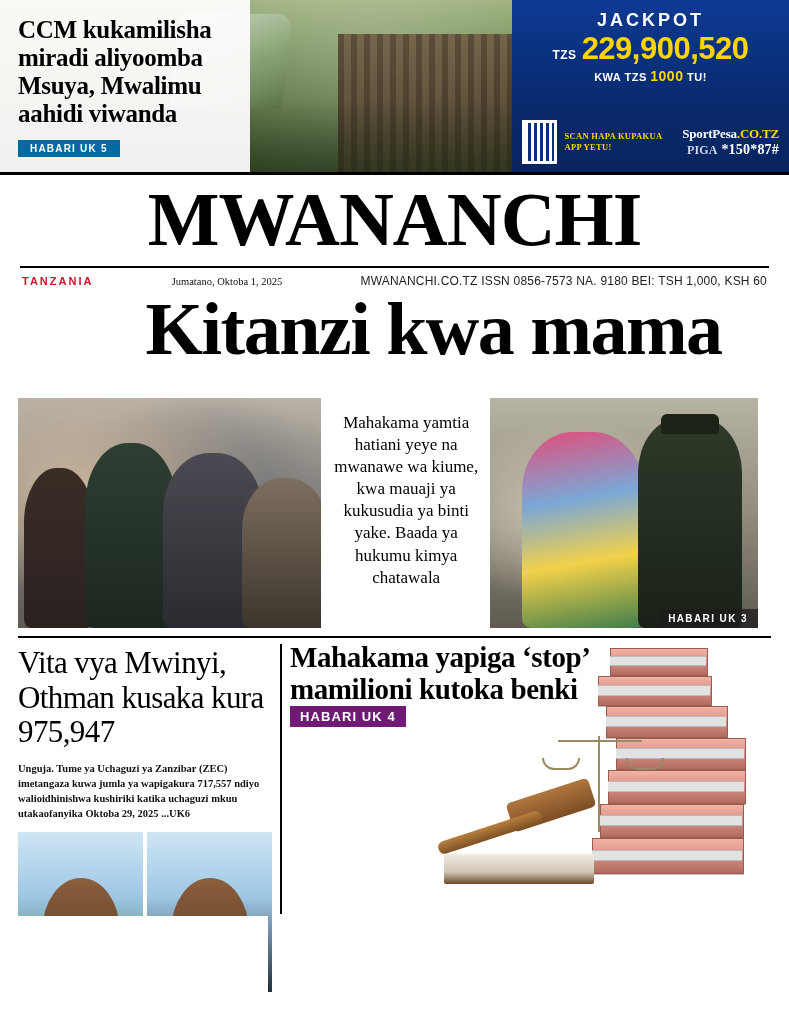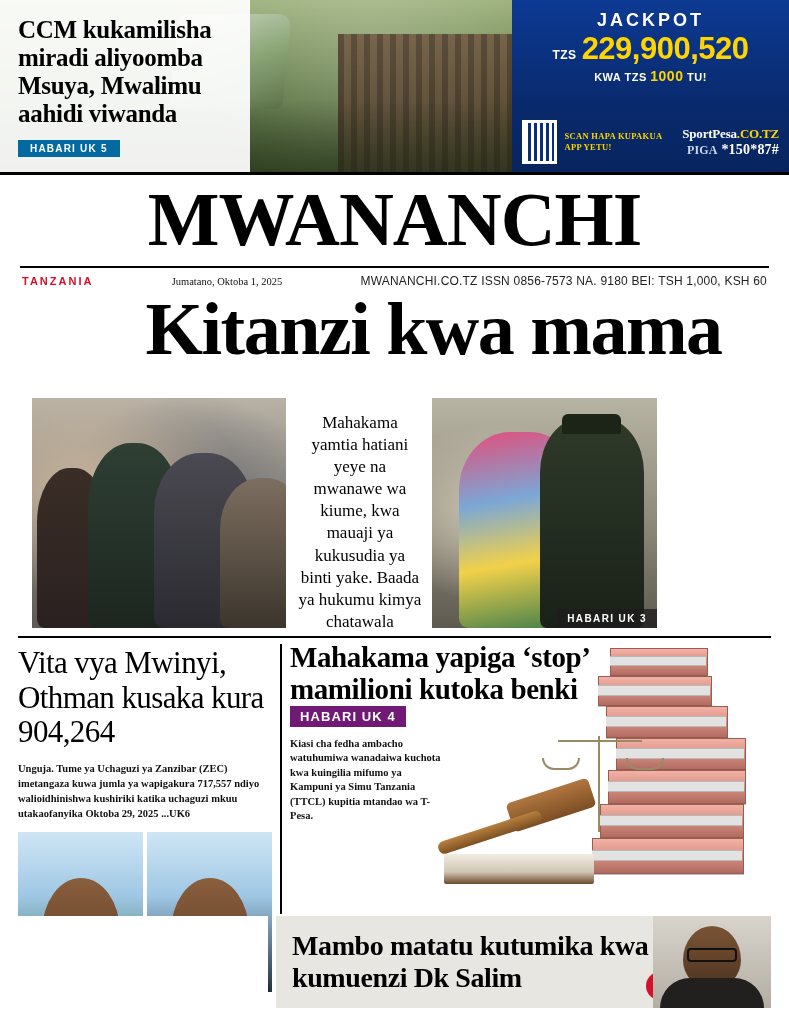--- a/index.html
+++ b/index.html
@@ -255,22 +255,22 @@
     font-size: 74px;
     line-height: 1;
     letter-spacing: -1.5px;
     color: #000;
     padding-left: 39px;
   }
 
   
   .hero {
     position: absolute;
-    left: 32px; top: 398px;
-    width: 625px;
+    left: 18px; top: 398px;
+    width: 740px;
     height: 230px;
     display: flex;
   }
   .hero-photo-left {
     position: relative;
     width: 308px; height: 230px;
     overflow: hidden;
     background: #8d8c88;
   }
   .courtroom {
@@ -673,21 +673,21 @@
         <div class="e-officer"></div>
       </div>
       <div class="habari-corner">HABARI UK 3</div>
     </div>
   </div>
 
   <div class="mid-rule"></div>
   <div class="vdivider"></div>
 
   <div class="col-left">
-    <h3>Vita vya Mwinyi, Othman kusaka kura 904,264</h3>
+    <h3>Vita vya Mwinyi, Othman kusaka kura 975,947</h3>
     <div class="lede">Unguja. Tume ya Uchaguzi ya Zanzibar (ZEC) imetangaza kuwa jumla ya wapigakura 717,557 ndiyo walioidhinishwa kushiriki katika uchaguzi mkuu utakaofanyika Oktoba 29, 2025 ...UK6</div>
   </div>
 
   <div class="photo-pair">
     <div class="pp pp1">
       <div class="pp-face"></div>
       <div class="pp-body"></div>
     </div>
     <div class="pp pp2">
       <div class="pp-face"></div>
@@ -717,30 +717,17 @@
     <div class="pan r"></div>
 
     <div class="gavel-head"></div>
     <div class="gavel-handle"></div>
     <div class="book"></div>
   </div>
 
   <div class="center-story">
     <h3>Mahakama yapiga ‘stop’ mamilioni kutoka benki</h3>
     <span class="habari-pill">HABARI UK 4</span>
-    <div class="center-body">Kiasi cha fedha ambacho watuhumiwa wanadaiwa kuchota kwa kuingilia mifumo ya Kampuni ya Simu Tanzania (TTCL) kupitia mtandao wa T-Pesa.</div>
   </div>
 
   <div class="bottom-left-fill"></div>
-  <div class="bottom-bar">
-    <h3>Mambo matatu kutumika kwa kumuenzi Dk Salim</h3>
-    <div class="uk-badge">
-      <span>UK</span>
-      <span>2</span>
-    </div>
-    <div class="bb-portrait">
-      <div class="bb-head"></div>
-      <div class="bb-glasses"></div>
-      <div class="bb-body"></div>
-    </div>
-  </div>
 
 </div>
 
 </body></html>

